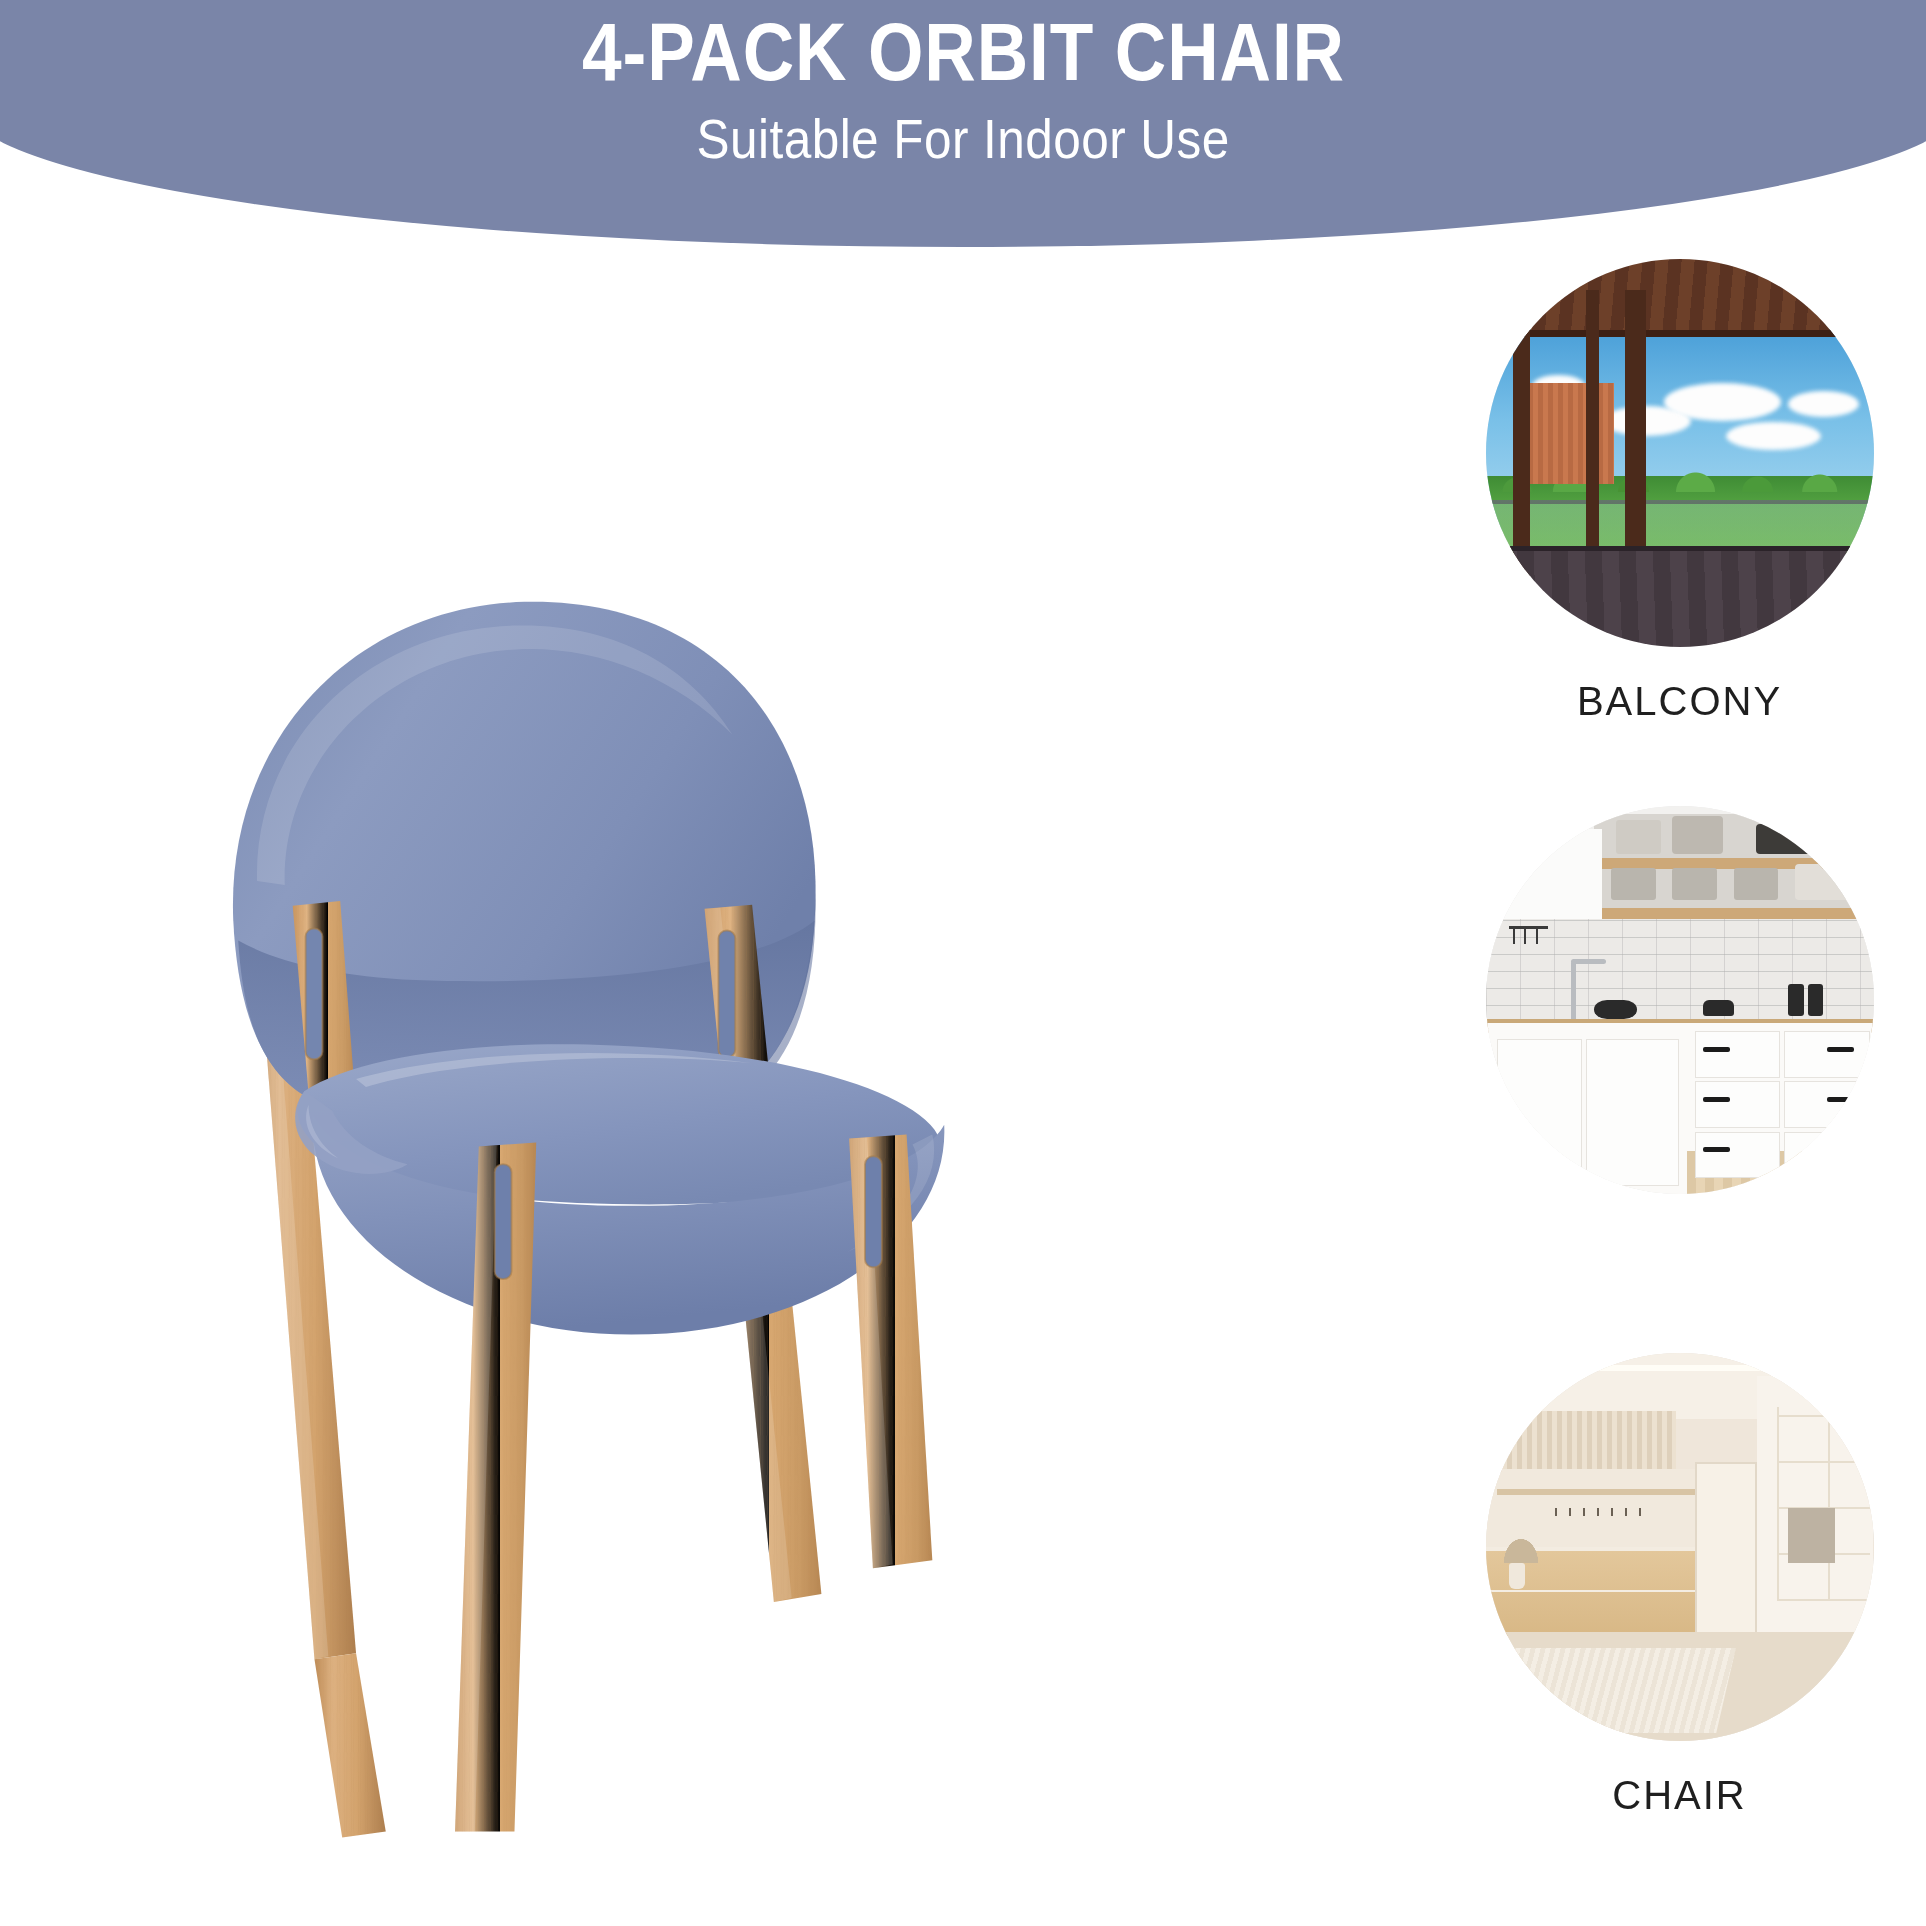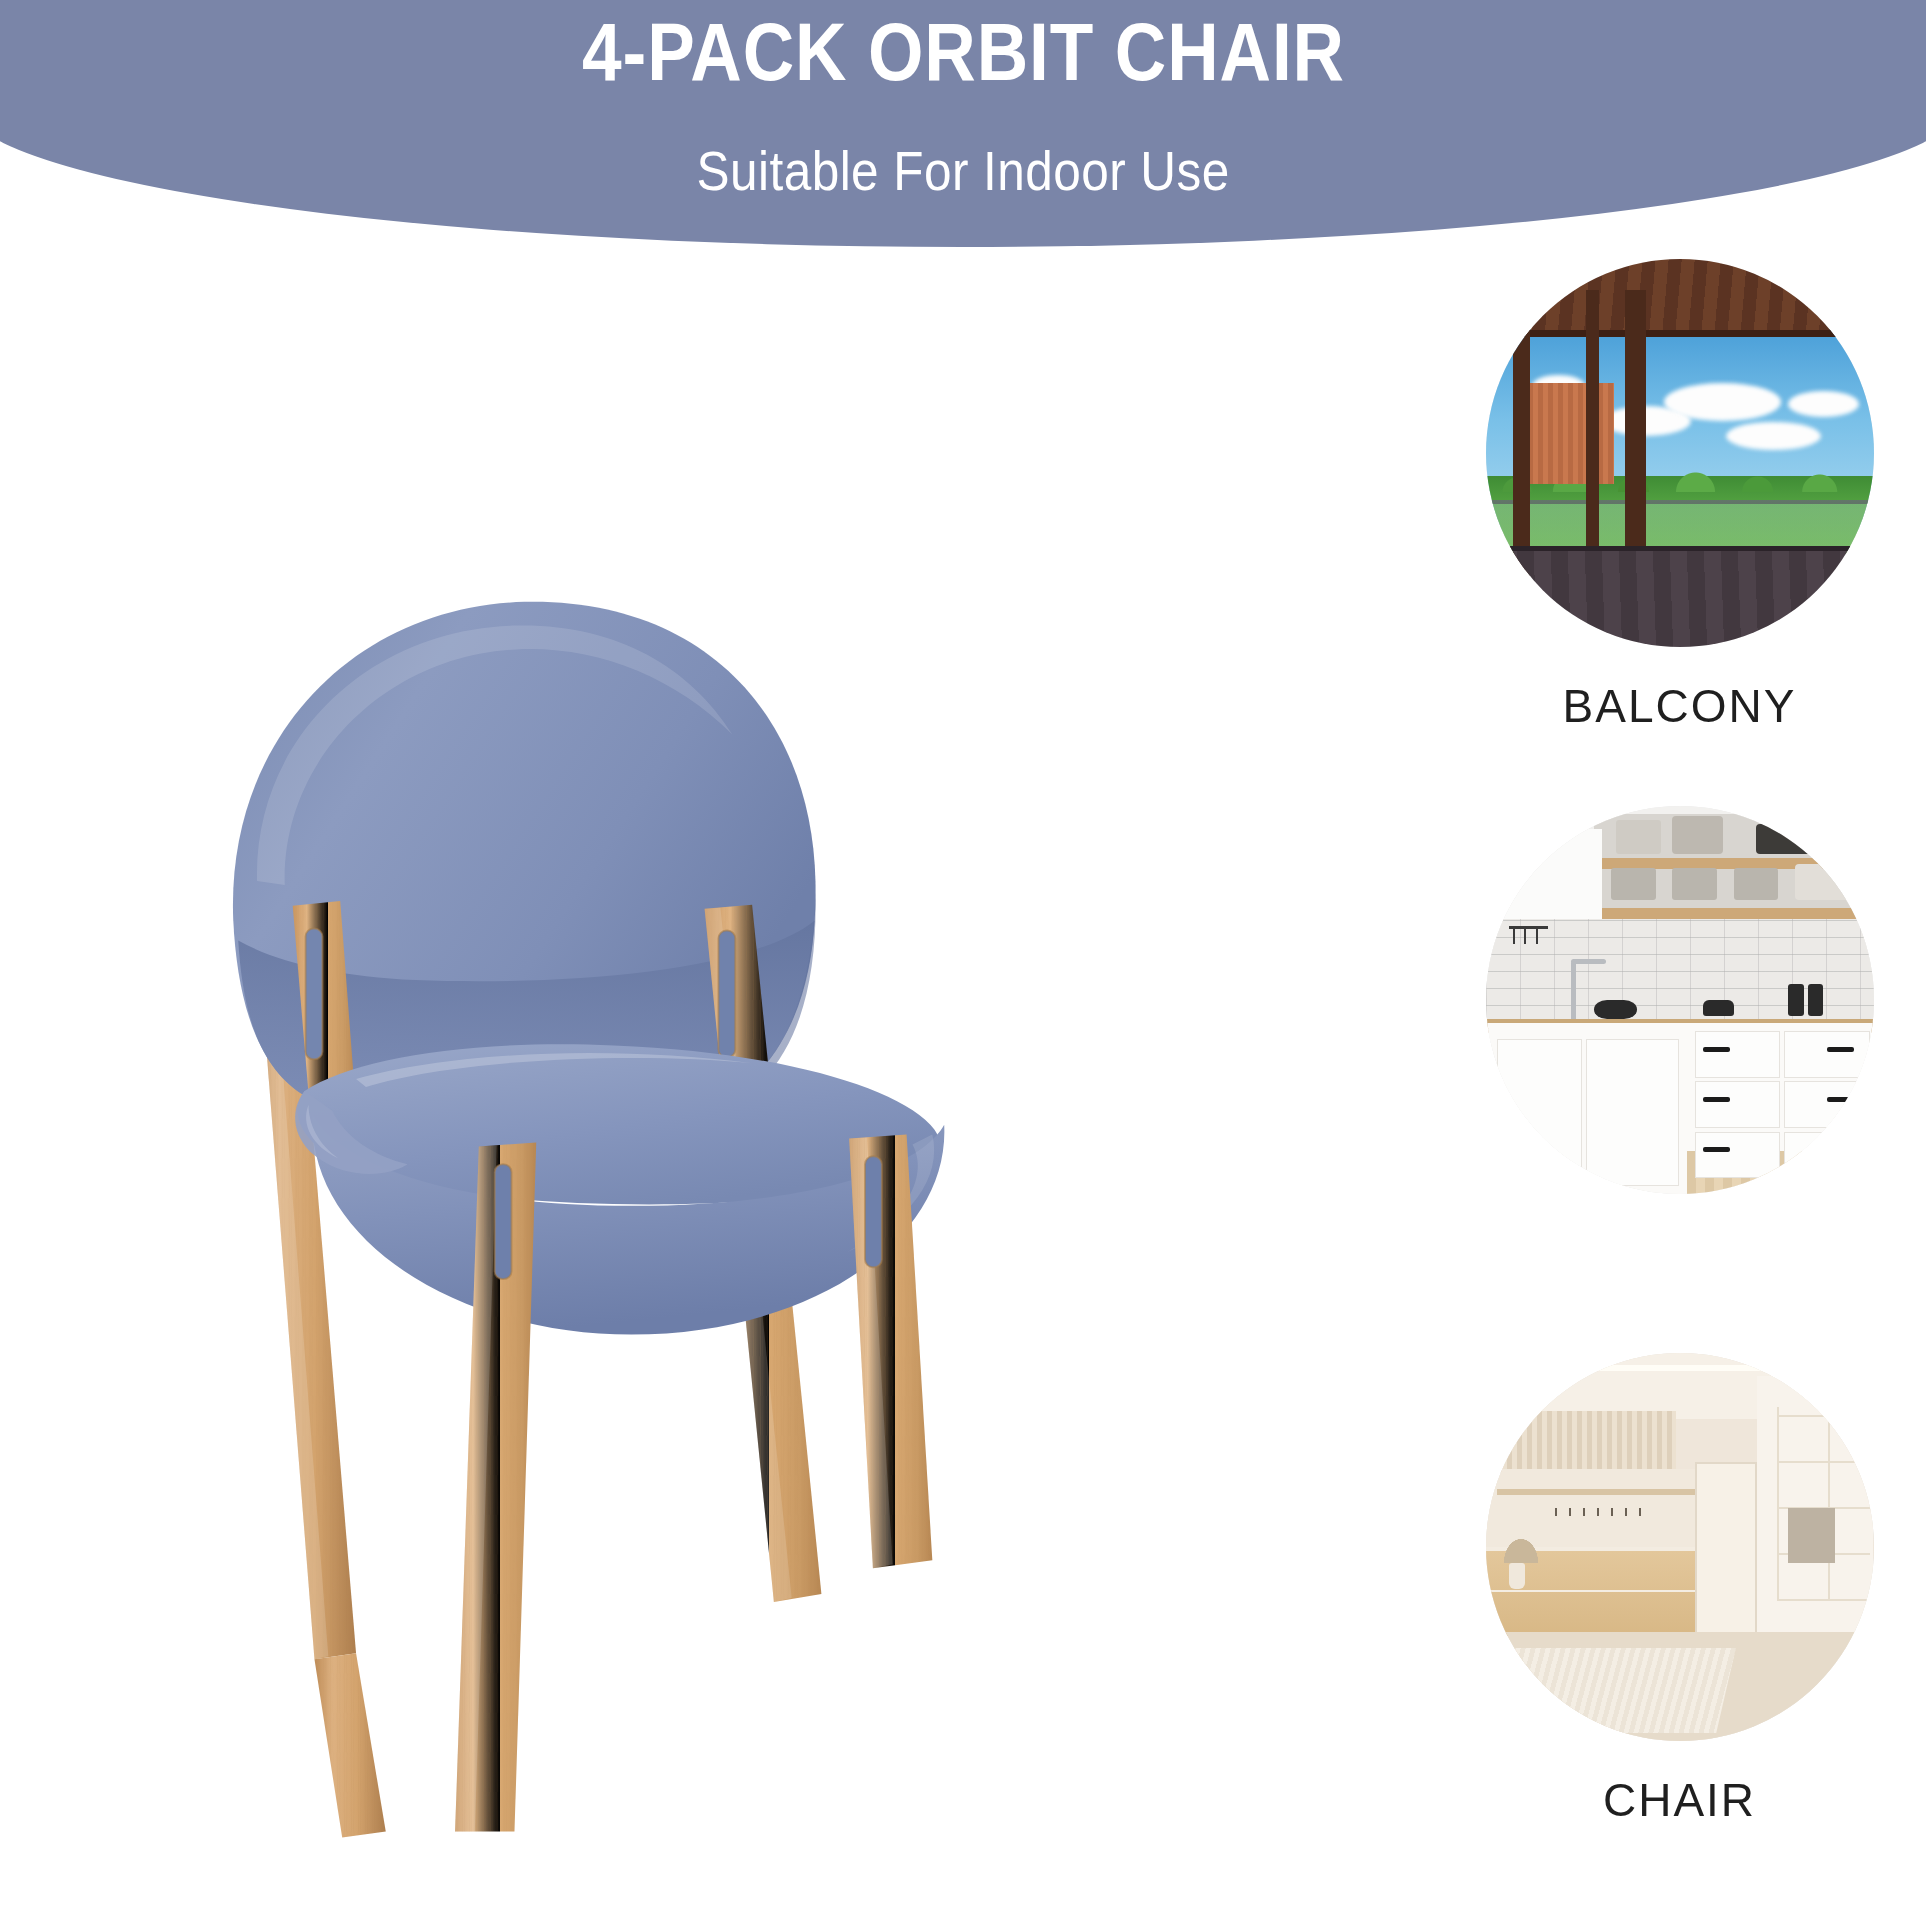--- a/index.html
+++ b/index.html
@@ -14,21 +14,21 @@
   
   #header-banner{
     position:absolute; left:-40px; top:-139px;
     width:2006px; height:386px;
     background:#7a85a8;
     border-radius:0 0 50% 50% / 0 0 38% 38%;
     z-index:5;
   }
   #header-inner{
     position:absolute; left:40px; top:139px; width:1927px; height:248px;
-    display:flex; flex-direction:column; align-items:center; justify-content:flex-start;gap:32px;
+    display:flex; flex-direction:column; align-items:center; justify-content:flex-start;
   }
   #title{
     margin-top:10px;
     color:#ffffff;
     font-size:81px;
     font-weight:bold;
     letter-spacing:1px;
     line-height:1.05;
     transform:scaleX(0.88);
     white-space:nowrap;
@@ -52,21 +52,21 @@
     z-index:3;
   }
   .scene-block{ width:455px; height:547px; display:flex; flex-direction:column; align-items:center; }
   .scene-circle{
     width:388px; height:388px; border-radius:50%;
     overflow:hidden; position:relative; background:#e8e8e8;
     flex:none;
   }
   .scene-label{
     margin-top:32px;
-    font-size:46px; color:#1f1f1f; font-weight:400;
+    font-size:40px; color:#1f1f1f; font-weight:400;
     letter-spacing:2px; white-space:nowrap;
     text-align:center;
   }
 
   
   .sc-sky{ position:absolute; left:0; top:18%; width:100%; height:52%;
     background:linear-gradient(#4a9fd8 0%, #79c0e8 45%, #a9d8f0 100%); }
   .sc-cloud{ position:absolute; background:#fdfdfd; border-radius:50%; filter:blur(2px); }
   .sc-trees{ position:absolute; left:0; top:56%; width:100%; height:20%;
     background:linear-gradient(#3f8c35 0%, #58a744 45%, #6cb84f 100%); }

